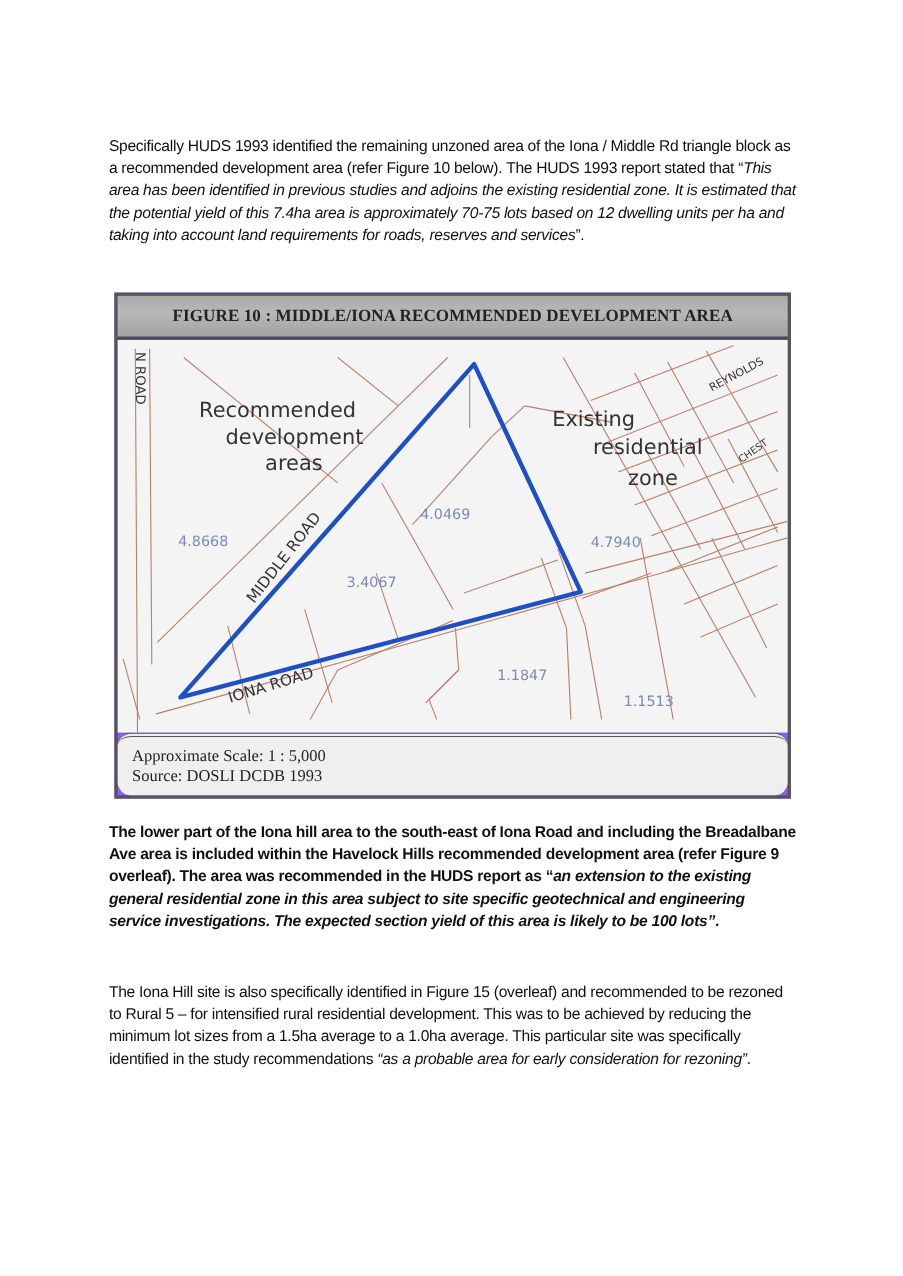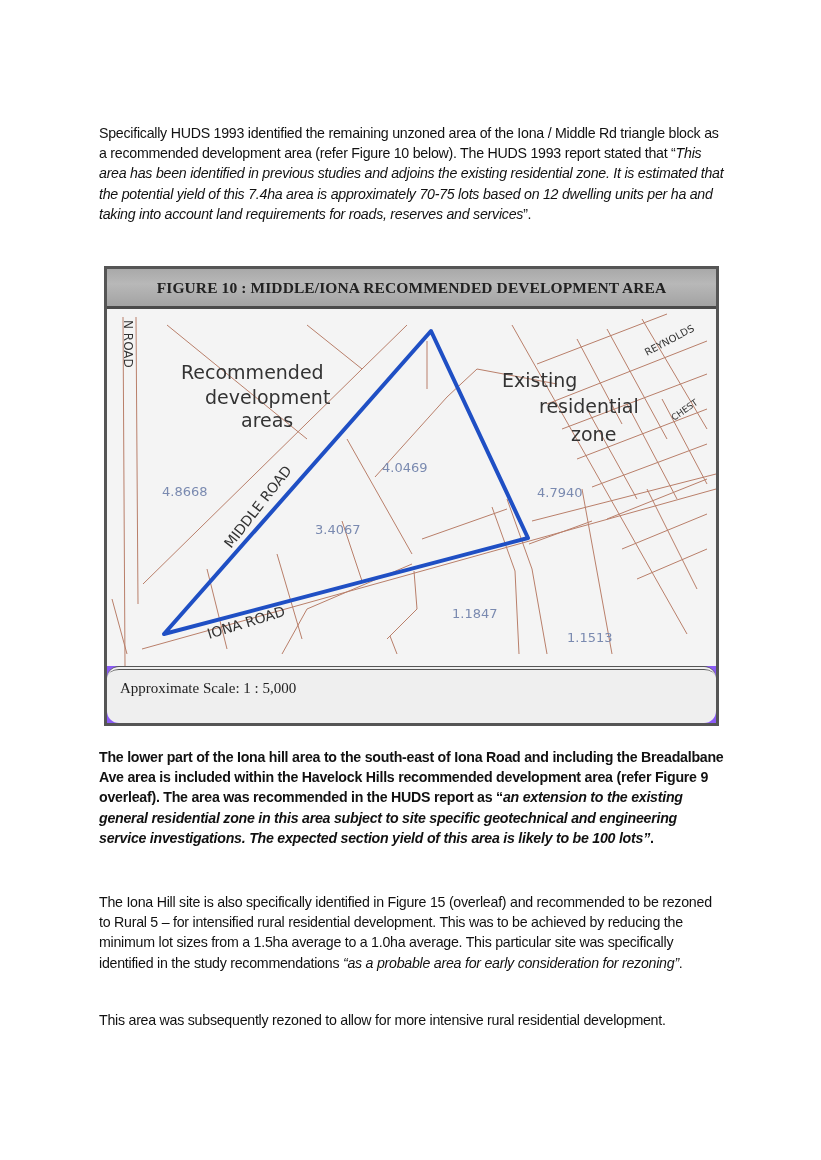--- a/index.html
+++ b/index.html
@@ -129,19 +129,19 @@
           <text x="208" y="225" fill="#7a8ab0">3.4067</text>
           <text x="430" y="188" fill="#7a8ab0">4.7940</text>
           <text x="345" y="309" fill="#7a8ab0">1.1847</text>
           <text x="460" y="333" fill="#7a8ab0">1.1513</text>
         </g>
       </svg>
     </div>
 
     <div class="fig-footer">
       <div>Approximate Scale:  1 : 5,000</div>
+      <div>Source: DOSLI DCDB 1993</div>
     </div>
   </div>
 
   <p class="para" id="p2" style="margin:0"><span>The lower part of the Iona hill area to the south-east of Iona Road and including the Breadalbane Ave area is included within the Havelock Hills recommended development area (refer Figure 9 overleaf).  The area was recommended in the HUDS report as “</span><i>an extension to the existing general residential zone in this area subject to site specific geotechnical and engineering service investigations.  The expected section yield of this area is likely to be 100 lots”</i><span>.</span></p>
   <p class="para" id="p3" style="margin:0"><span>The Iona Hill site is also specifically identified in Figure 15 (overleaf) and recommended to be rezoned to Rural 5 – for intensified rural residential development.  This was to be achieved by reducing the minimum lot sizes from a 1.5ha average to a 1.0ha average.  This particular site was specifically identified in the study recommendations </span><i>“as a probable area for early consideration for rezoning”</i><span>.</span></p>
-  <p class="para" id="p4" style="margin:0"><span>This area was subsequently rezoned to allow for more intensive rural residential development.</span></p>
 </div>
 
 </body></html>

